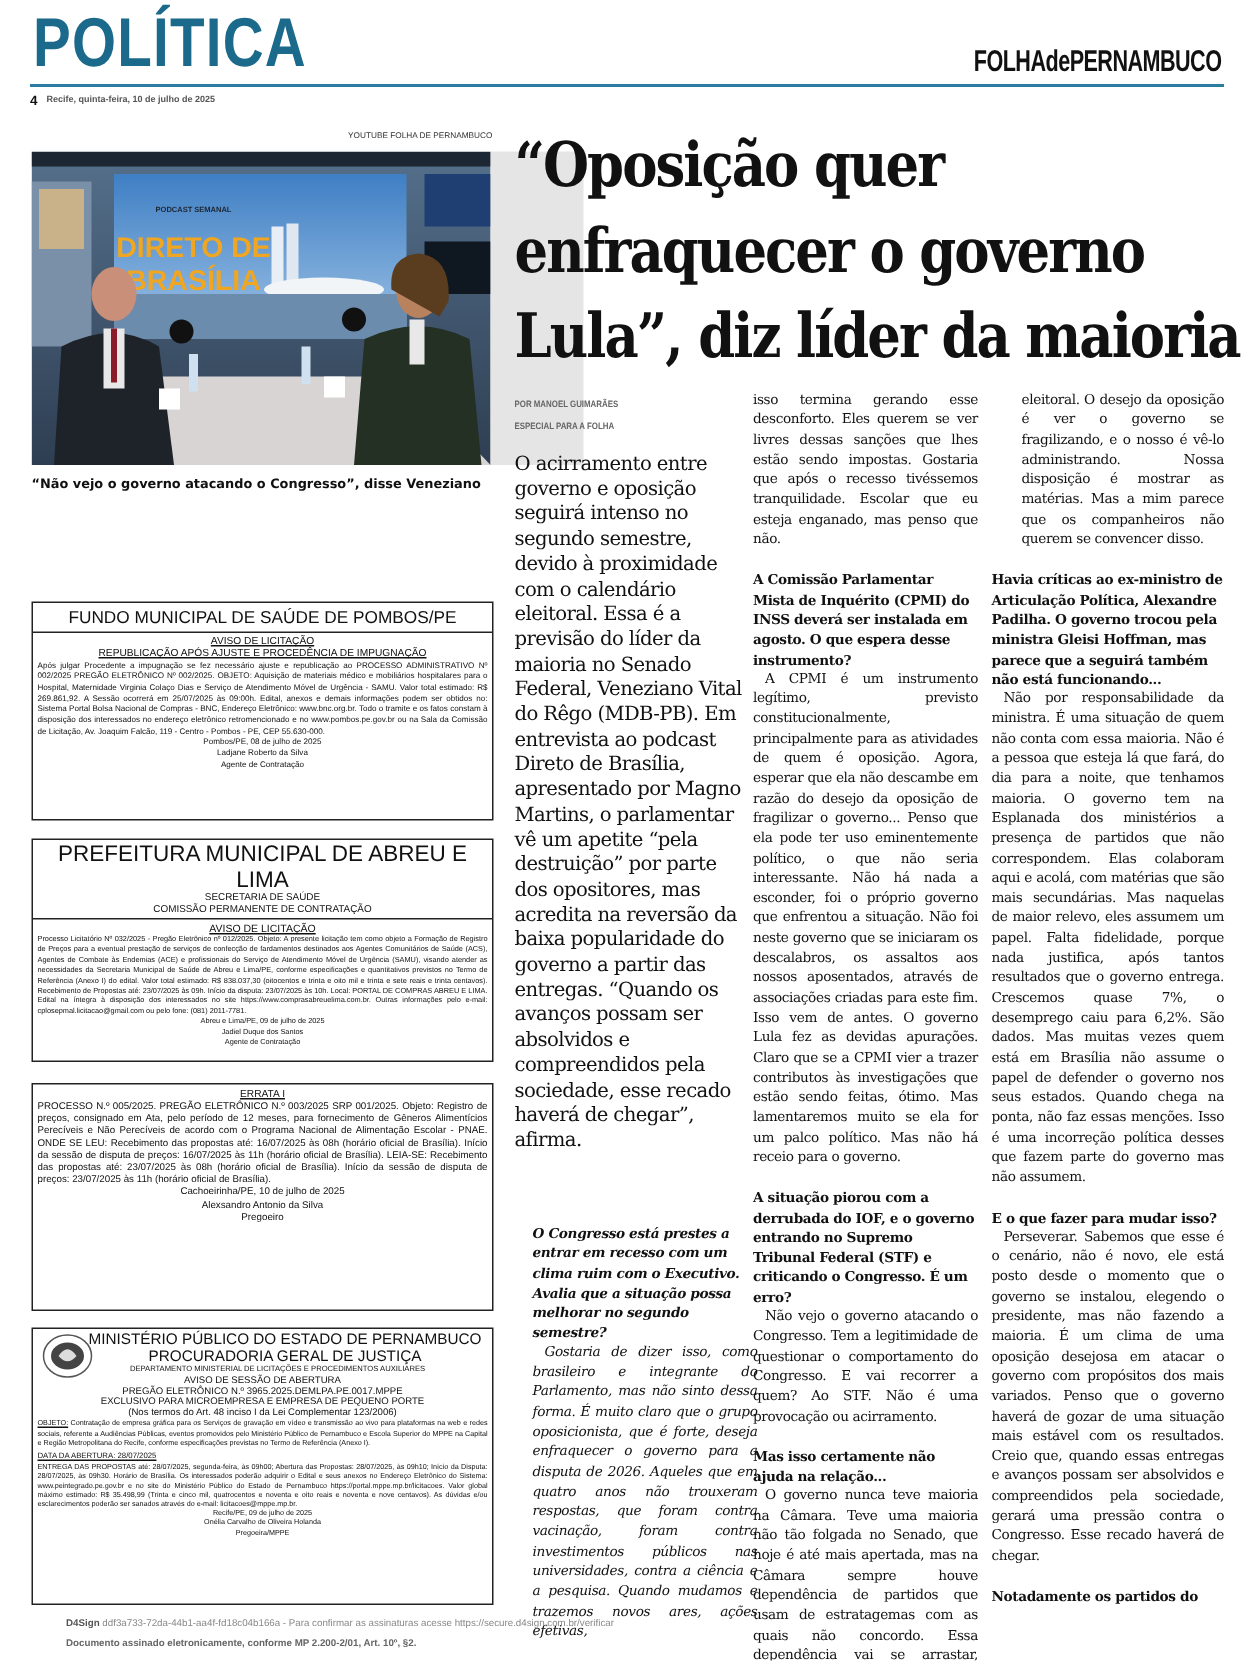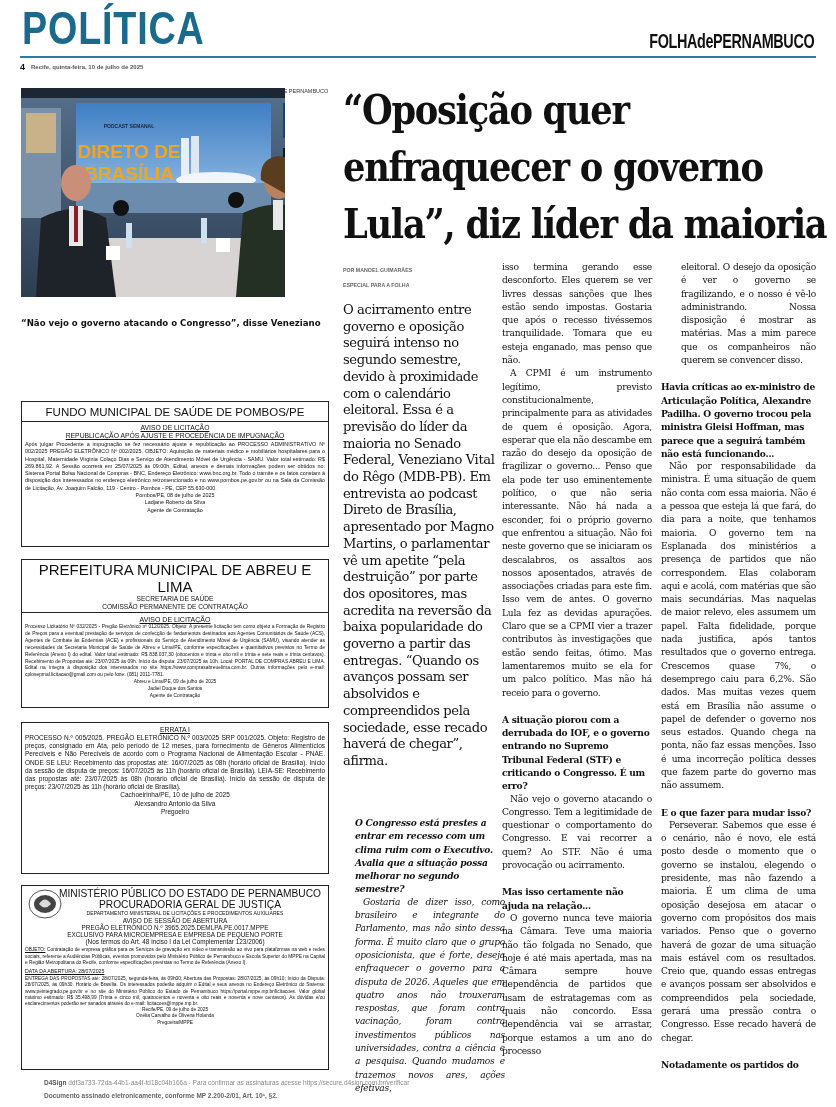--- a/index.html
+++ b/index.html
@@ -7,21 +7,21 @@
   .abs{position:absolute;}
   
   #section-title{left:22px;top:2px;font-family:"Liberation Sans",sans-serif;font-weight:bold;font-size:46px;color:#1b6a8c;letter-spacing:1px;transform:scaleX(0.82);transform-origin:left top;line-height:52px;}
   #brand{right:22px;top:30px;font-family:"Liberation Sans",sans-serif;font-weight:bold;font-size:20px;color:#111;transform:scaleX(0.72);transform-origin:right top;letter-spacing:-0.5px;}
   #brand .de{font-weight:bold;}
   #header-rule{left:20px;top:56px;width:796px;height:2px;background:#2a7da0;}
   #page-num{left:20px;top:62px;font-family:"Liberation Sans",sans-serif;font-size:9px;font-weight:bold;}
   #dateline{left:31px;top:64px;font-family:"Liberation Sans",sans-serif;font-size:6px;color:#555;font-weight:bold;}
   
   #photo-credit{left:232px;top:88px;font-family:"Liberation Sans",sans-serif;font-size:5.5px;color:#333;}
-  #photo{left:21px;top:88px;width:264px;height:209px;overflow:hidden;background:#ec4899;}
+  #photo{left:21px;top:101px;width:368px;height:209px;overflow:hidden;background:#e5e5e5;}
   #caption{left:21px;top:318px;width:310px;font-family:"DejaVu Sans",sans-serif;font-size:8.6px;font-weight:bold;}
   
   .notice{position:absolute;left:21px;width:306px;border:1.5px solid #222;font-family:"Liberation Sans",sans-serif;}
   .notice .hd{text-align:center;border-bottom:1px solid #222;padding:2px 2px;}
   .notice .bd{padding:2px 3px;font-size:5.4px;line-height:7.3px;text-align:justify;}
   .ctr{text-align:center;}
   .u{text-decoration:underline;}
   .b{font-weight:normal;}
   
   #headline{left:343px;top:82px;width:480px;font-family:"DejaVu Serif",serif;font-weight:bold;font-size:41px;line-height:57px;letter-spacing:-1.5px;transform:scaleX(0.86);transform-origin:left top;white-space:nowrap;}
@@ -165,21 +165,22 @@
   <div>POR MANOEL GUIMARÃES</div>
   <div>ESPECIAL PARA A FOLHA</div>
 </div>
 <div id="lede" class="abs">O acirramento entre governo e oposição seguirá intenso no segundo semestre, devido à proximidade com o calendário eleitoral. Essa é a previsão do líder da maioria no Senado Federal, Veneziano Vital do Rêgo (MDB-PB). Em entrevista ao podcast Direto de Brasília, apresentado por Magno Martins, o parlamentar vê um apetite “pela destruição” por parte dos opositores, mas acredita na reversão da baixa popularidade do governo a partir das entregas. “Quando os avanços possam ser absolvidos e compreendidos pela sociedade, esse recado haverá de chegar”, afirma.</div>
 
 <div class="col" id="col1" style="left:355px;top:816px;width:150px;font-style:italic;">
     <p class="q first">O Congresso está prestes a entrar em recesso com um clima ruim com o Executivo. Avalia que a situação possa melhorar no segundo semestre?</p>
     <p>Gostaria de dizer isso, como brasileiro e integrante do Parlamento, mas não sinto dessa forma. É muito claro que o grupo oposicionista, que é forte, deseja enfraquecer o governo para a disputa de 2026. Aqueles que em quatro anos não trouxeram respostas, que foram contra vacinação, foram contra investimentos públicos nas universidades, contra a ciência e a pesquisa. Quando mudamos e trazemos novos ares, ações efetivas,</p>
   </div>
 <div class="col" id="col2" style="left:502px;top:261px;width:150px;">
-    <p style="text-indent: 0px;">isso termina gerando esse desconforto. Eles querem se ver livres dessas sanções que lhes estão sendo impostas. Gostaria que após o recesso tivéssemos tranquilidade. Tomara que eu esteja enganado, mas penso que não.</p>
+    <p style="text-indent: 0px;">isso termina gerando esse desconforto. Eles querem se ver livres dessas sanções que lhes estão sendo impostas. Gostaria que após o recesso tivéssemos tranquilidade. Escolar que eu esteja enganado, mas penso que não.</p>
+    <p class="q">A Comissão Parlamentar Mista de Inquérito (CPMI) do INSS deverá ser instalada em agosto. O que espera desse instrumento?</p>
     <p>A CPMI é um instrumento legítimo, previsto constitucionalmente, principalmente para as atividades de quem é oposição. Agora, esperar que ela não descambe em razão do desejo da oposição de fragilizar o governo... Penso que ela pode ter uso eminentemente político, o que não seria interessante. Não há nada a esconder, foi o próprio governo que enfrentou a situação. Não foi neste governo que se iniciaram os descalabros, os assaltos aos nossos aposentados, através de associações criadas para este fim. Isso vem de antes. O governo Lula fez as devidas apurações. Claro que se a CPMI vier a trazer contributos às investigações que estão sendo feitas, ótimo. Mas lamentaremos muito se ela for um palco político. Mas não há receio para o governo.</p>
     <p class="q">A situação piorou com a derrubada do IOF, e o governo entrando no Supremo Tribunal Federal (STF) e criticando o Congresso. É um erro?</p>
     <p>Não vejo o governo atacando o Congresso. Tem a legitimidade de questionar o comportamento do Congresso. E vai recorrer a quem? Ao STF. Não é uma provocação ou acirramento.</p>
     <p class="q">Mas isso certamente não ajuda na relação...</p>
     <p>O governo nunca teve maioria na Câmara. Teve uma maioria não tão folgada no Senado, que hoje é até mais apertada, mas na Câmara sempre houve dependência de partidos que usam de estratagemas com as quais não concordo. Essa dependência vai se arrastar, porque estamos a um ano do processo</p>
   </div>
 <div class="col" id="col3" style="left:661px;top:261px;width:155px;">
     <p style="text-indent: 0px; margin-left: 20px;">eleitoral. O desejo da oposição é ver o governo se fragilizando, e o nosso é vê-lo administrando. Nossa disposição é mostrar as matérias. Mas a mim parece que os companheiros não querem se convencer disso.</p>
     <p class="q">Havia críticas ao ex-ministro de Articulação Política, Alexandre Padilha. O governo trocou pela ministra Gleisi Hoffman, mas parece que a seguirá também não está funcionando...</p>
     <p>Não por responsabilidade da ministra. É uma situação de quem não conta com essa maioria. Não é a pessoa que esteja lá que fará, do dia para a noite, que tenhamos maioria. O governo tem na Esplanada dos ministérios a presença de partidos que não correspondem. Elas colaboram aqui e acolá, com matérias que são mais secundárias. Mas naquelas de maior relevo, eles assumem um papel. Falta fidelidade, porque nada justifica, após tantos resultados que o governo entrega. Crescemos quase 7%, o desemprego caiu para 6,2%. São dados. Mas muitas vezes quem está em Brasília não assume o papel de defender o governo nos seus estados. Quando chega na ponta, não faz essas menções. Isso é uma incorreção política desses que fazem parte do governo mas não assumem.</p>

